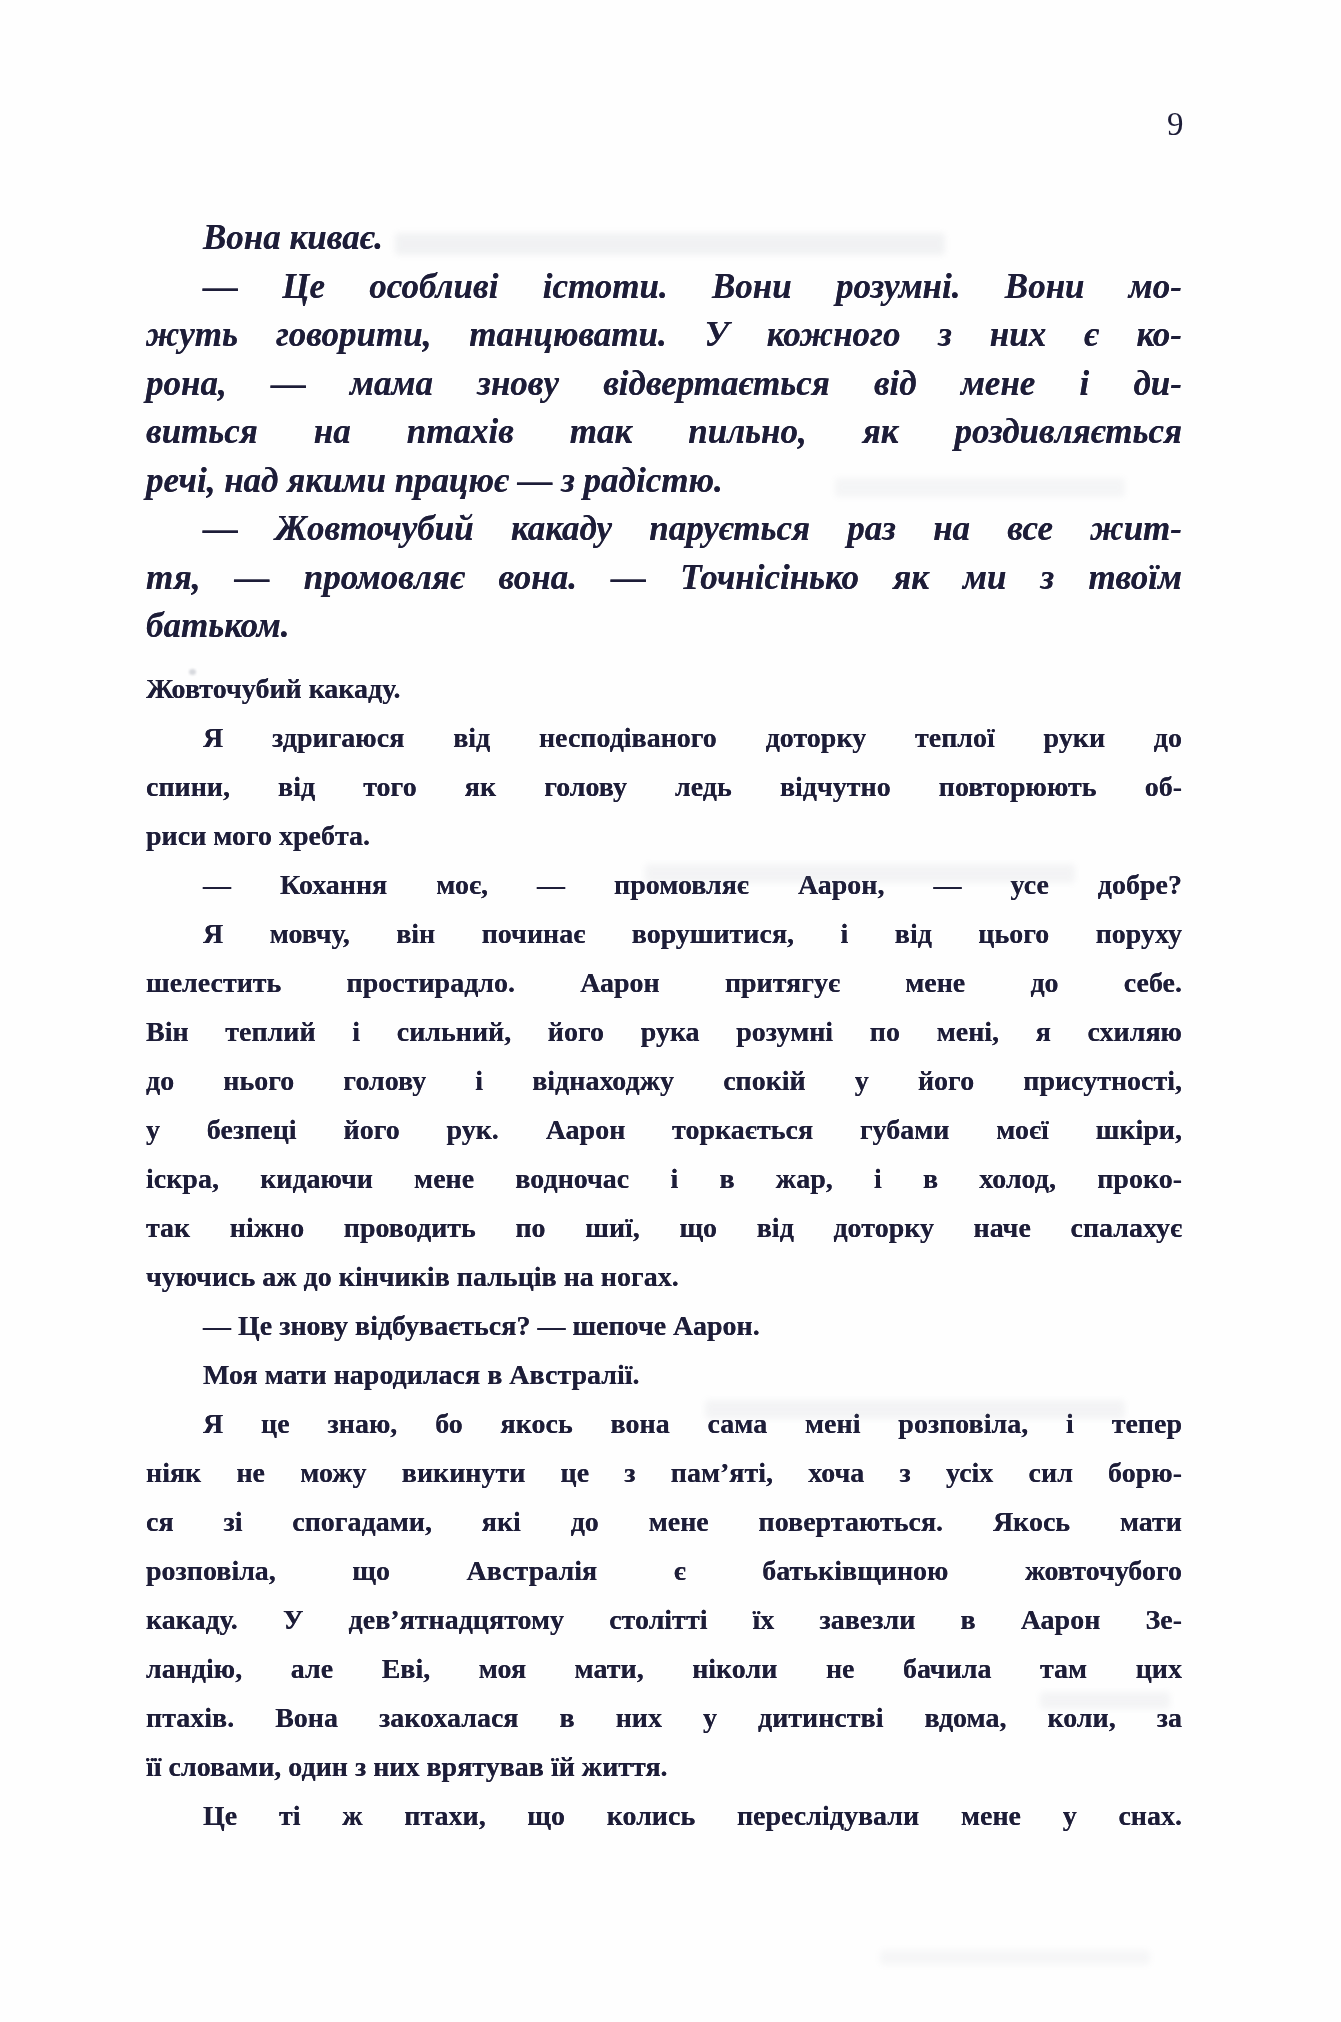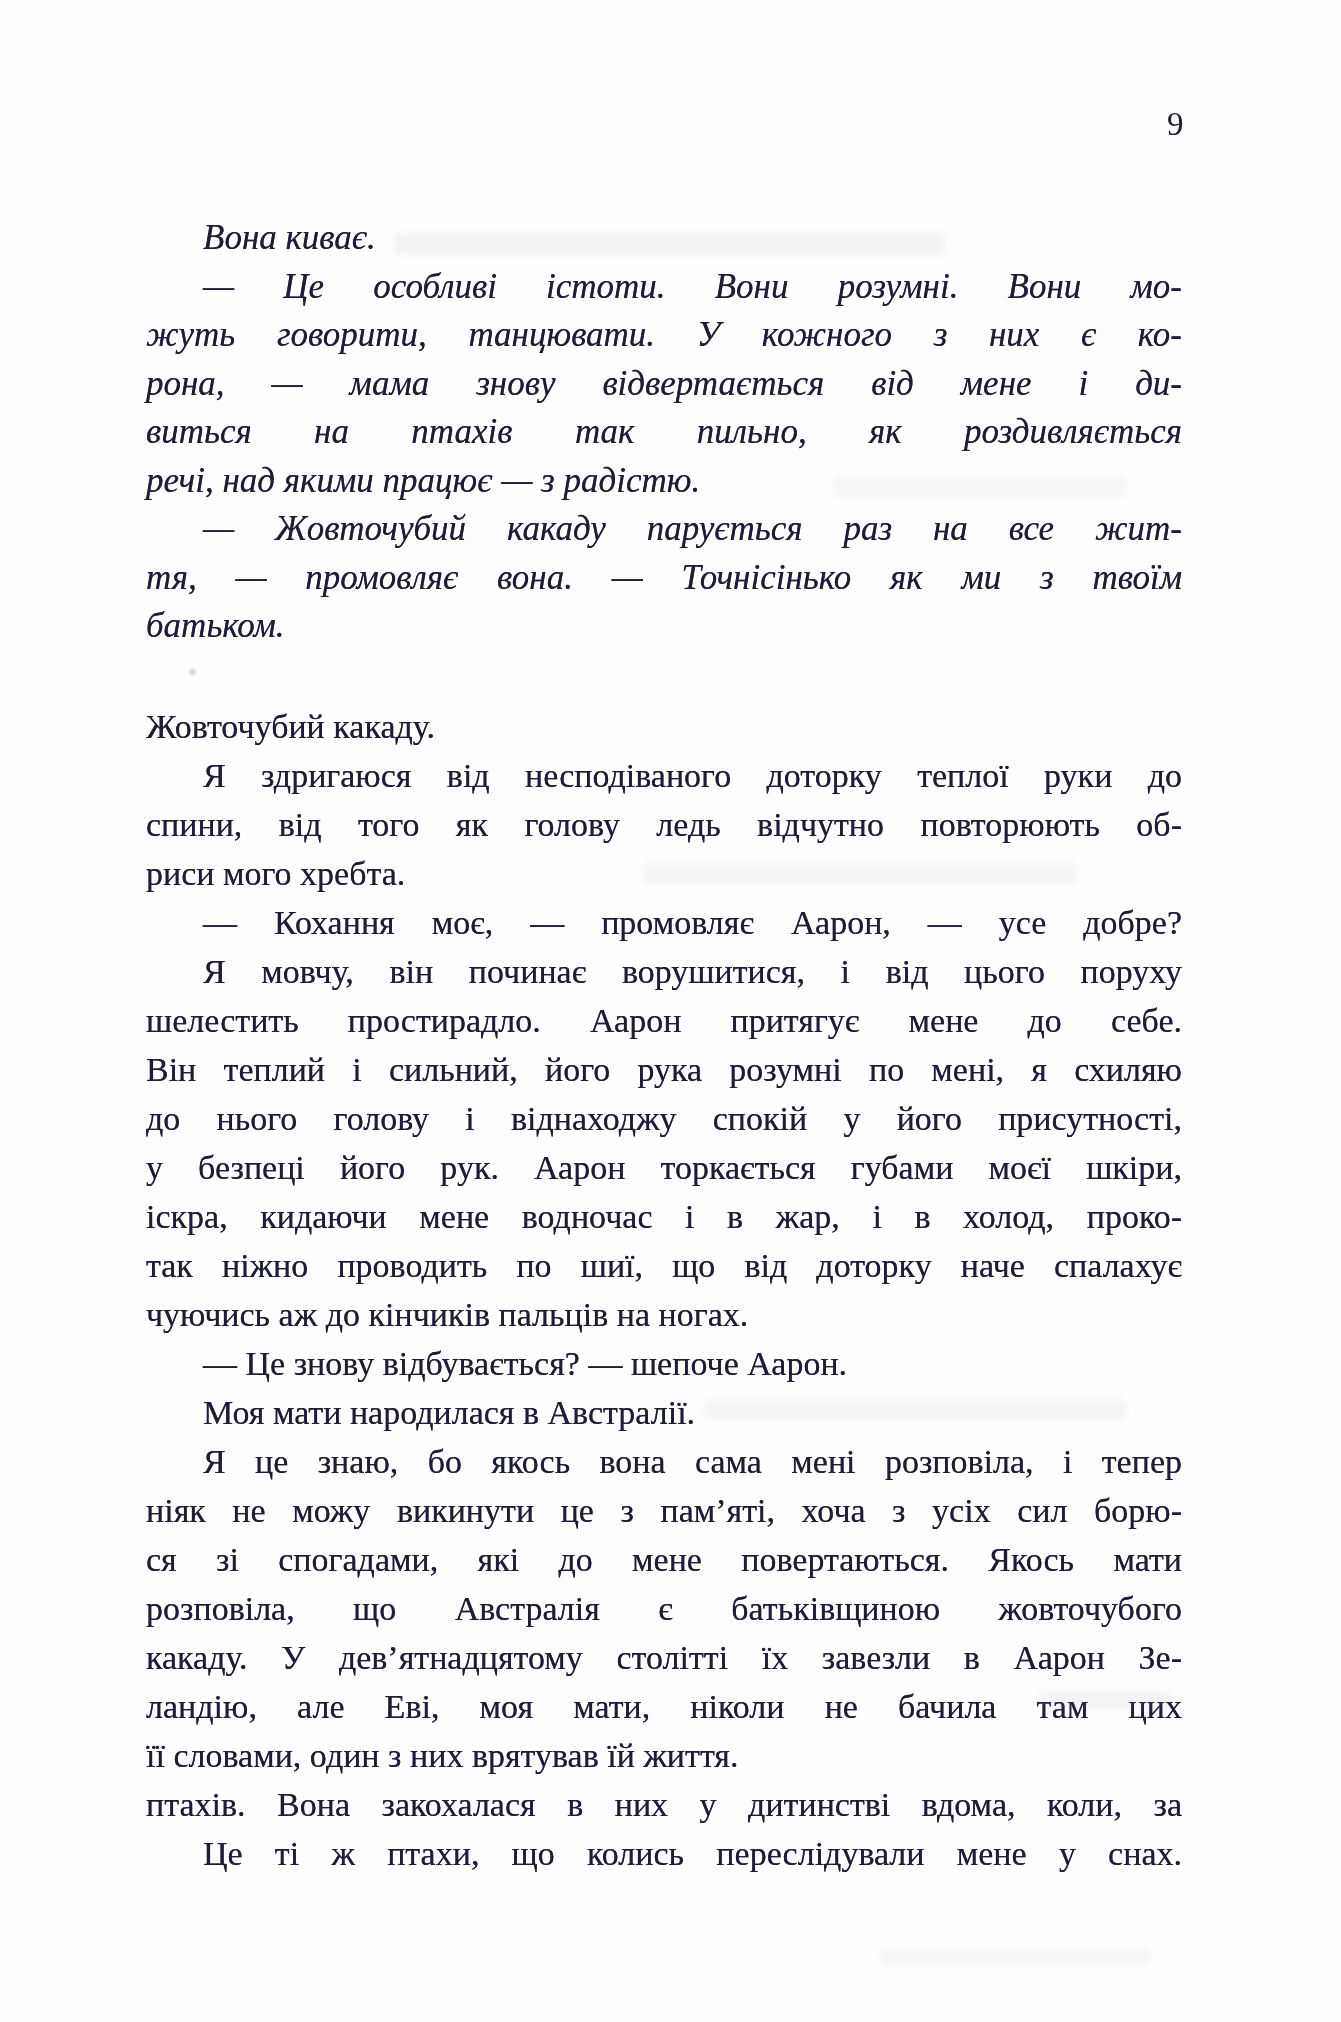--- a/index.html
+++ b/index.html
@@ -36,27 +36,28 @@
     width: 1036px;
     text-shadow: 0 0 0.5px rgba(29, 29, 56, 0.85);
   }
   .block-italic {
     top: 214px;
     font-style: italic;
     font-size: 35px;
     line-height: 48.5px;
   }
   .block-regular {
-    top: 702px;
-    font-size: 34px;
+    top: 664px;
+    font-size: 28px;
     line-height: 49px;
   }
   .line {
     white-space: pre-wrap;
     text-align: left;
+    font-weight: bold;
   }
   .line.ind {
     padding-left: 57px;
   }
   .line.j {
     text-align: justify;
     text-align-last: justify;
   }
   
   .artifact {
@@ -107,22 +108,22 @@
       <div class="line j">так ніжно проводить по шиї, що від доторку наче спалахує</div>
       <div class="line">чуючись аж до кінчиків пальців на ногах.</div>
       <div class="line ind">— Це знову відбувається? — шепоче Аарон.</div>
       <div class="line ind">Моя мати народилася в Австралії.</div>
       <div class="line ind j">Я це знаю, бо якось вона сама мені розповіла, і тепер</div>
       <div class="line j">ніяк не можу викинути це з пам’яті, хоча з усіх сил борю-</div>
       <div class="line j">ся зі спогадами, які до мене повертаються. Якось мати</div>
       <div class="line j">розповіла, що Австралія є батьківщиною жовточубого</div>
       <div class="line j">какаду. У дев’ятнадцятому столітті їх завезли в Аарон Зе-</div>
       <div class="line j">ландію, але Еві, моя мати, ніколи не бачила там цих</div>
+      <div class="line j">птахів. Вона закохалася в них у дитинстві вдома, коли, за</div>
       <div class="line">її словами, один з них врятував їй життя.</div>
-      <div class="line j">птахів. Вона закохалася в них у дитинстві вдома, коли, за</div>
       <div class="line ind j">Це ті ж птахи, що колись переслідували мене у снах.</div>
     </div>
 
   <div class="artifact" style="left:395px; top:233px; width:550px; height:22px;"></div>
   <div class="artifact" style="left:835px; top:478px; width:290px; height:19px; opacity:0.08;"></div>
   <div class="artifact" style="left:645px; top:864px; width:430px; height:19px; opacity:0.09;"></div>
   <div class="artifact" style="left:705px; top:1400px; width:420px; height:19px; opacity:0.09;"></div>
   <div class="artifact" style="left:1040px; top:1692px; width:130px; height:17px; opacity:0.09;"></div>
   <div class="artifact" style="left:880px; top:1950px; width:270px; height:15px; opacity:0.07;"></div>
   <div class="artifact dot" style="left:189px; top:669px; width:7px; height:6px;"></div>

